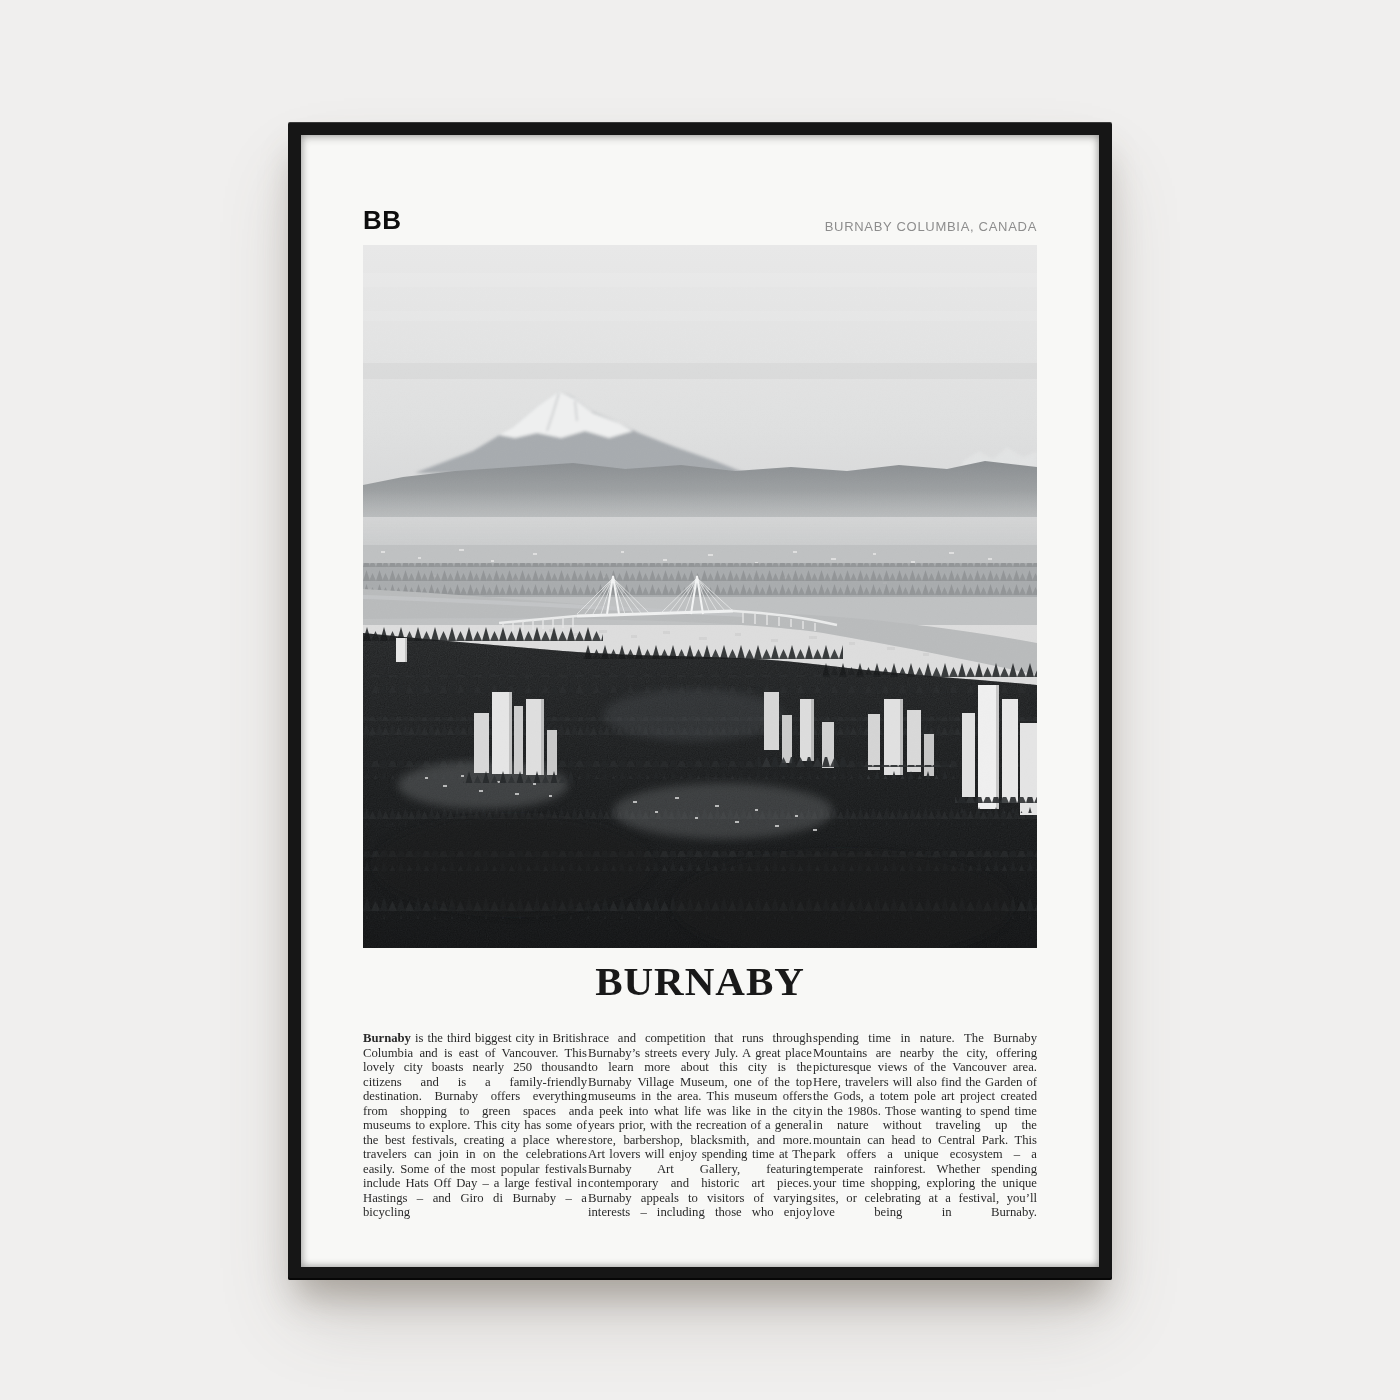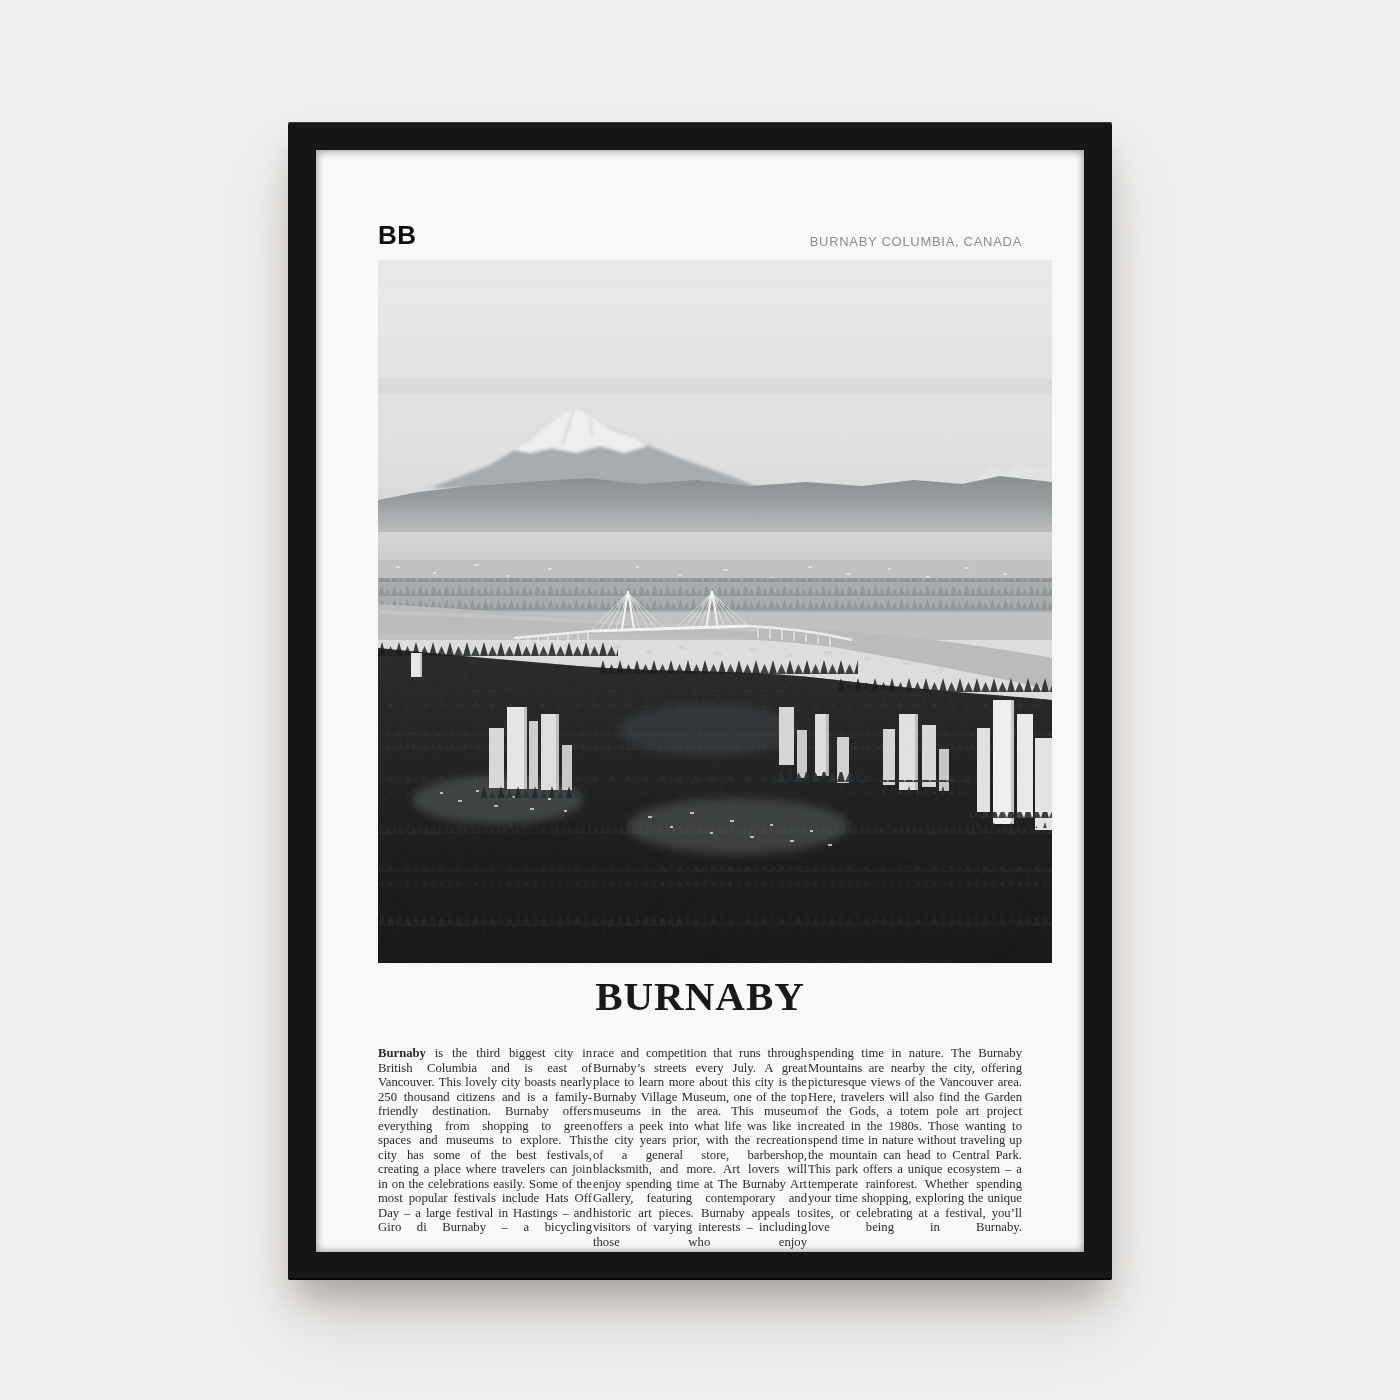--- a/index.html
+++ b/index.html
@@ -4,21 +4,21 @@
 <style>
   html,body{margin:0;padding:0;}
   body{
     width:1400px;height:1400px;overflow:hidden;
     background:#f0efee;
     font-family:"Liberation Sans", sans-serif;
   }
   .stage{position:relative;width:1400px;height:1400px;background:#f0efee;}
   .frame{
     position:absolute;left:288px;top:122px;width:824px;height:1158px;
-    box-sizing:border-box;padding:28px;background:#161616;border-radius:2px;
+    box-sizing:border-box;padding:13px;background:#161616;border-radius:2px;
     box-shadow:
       0 24px 32px -8px rgba(98,88,74,.38),
       0 44px 74px -12px rgba(98,88,74,.24),
       inset 0 1px 0 rgba(255,255,255,.16),
       inset 0 -2px 0 rgba(0,0,0,.65);
   }
   .paper{
     position:relative;width:100%;height:100%;background:#f8f8f6;
     box-shadow:
       inset 0 3px 9px rgba(0,0,0,.20),

